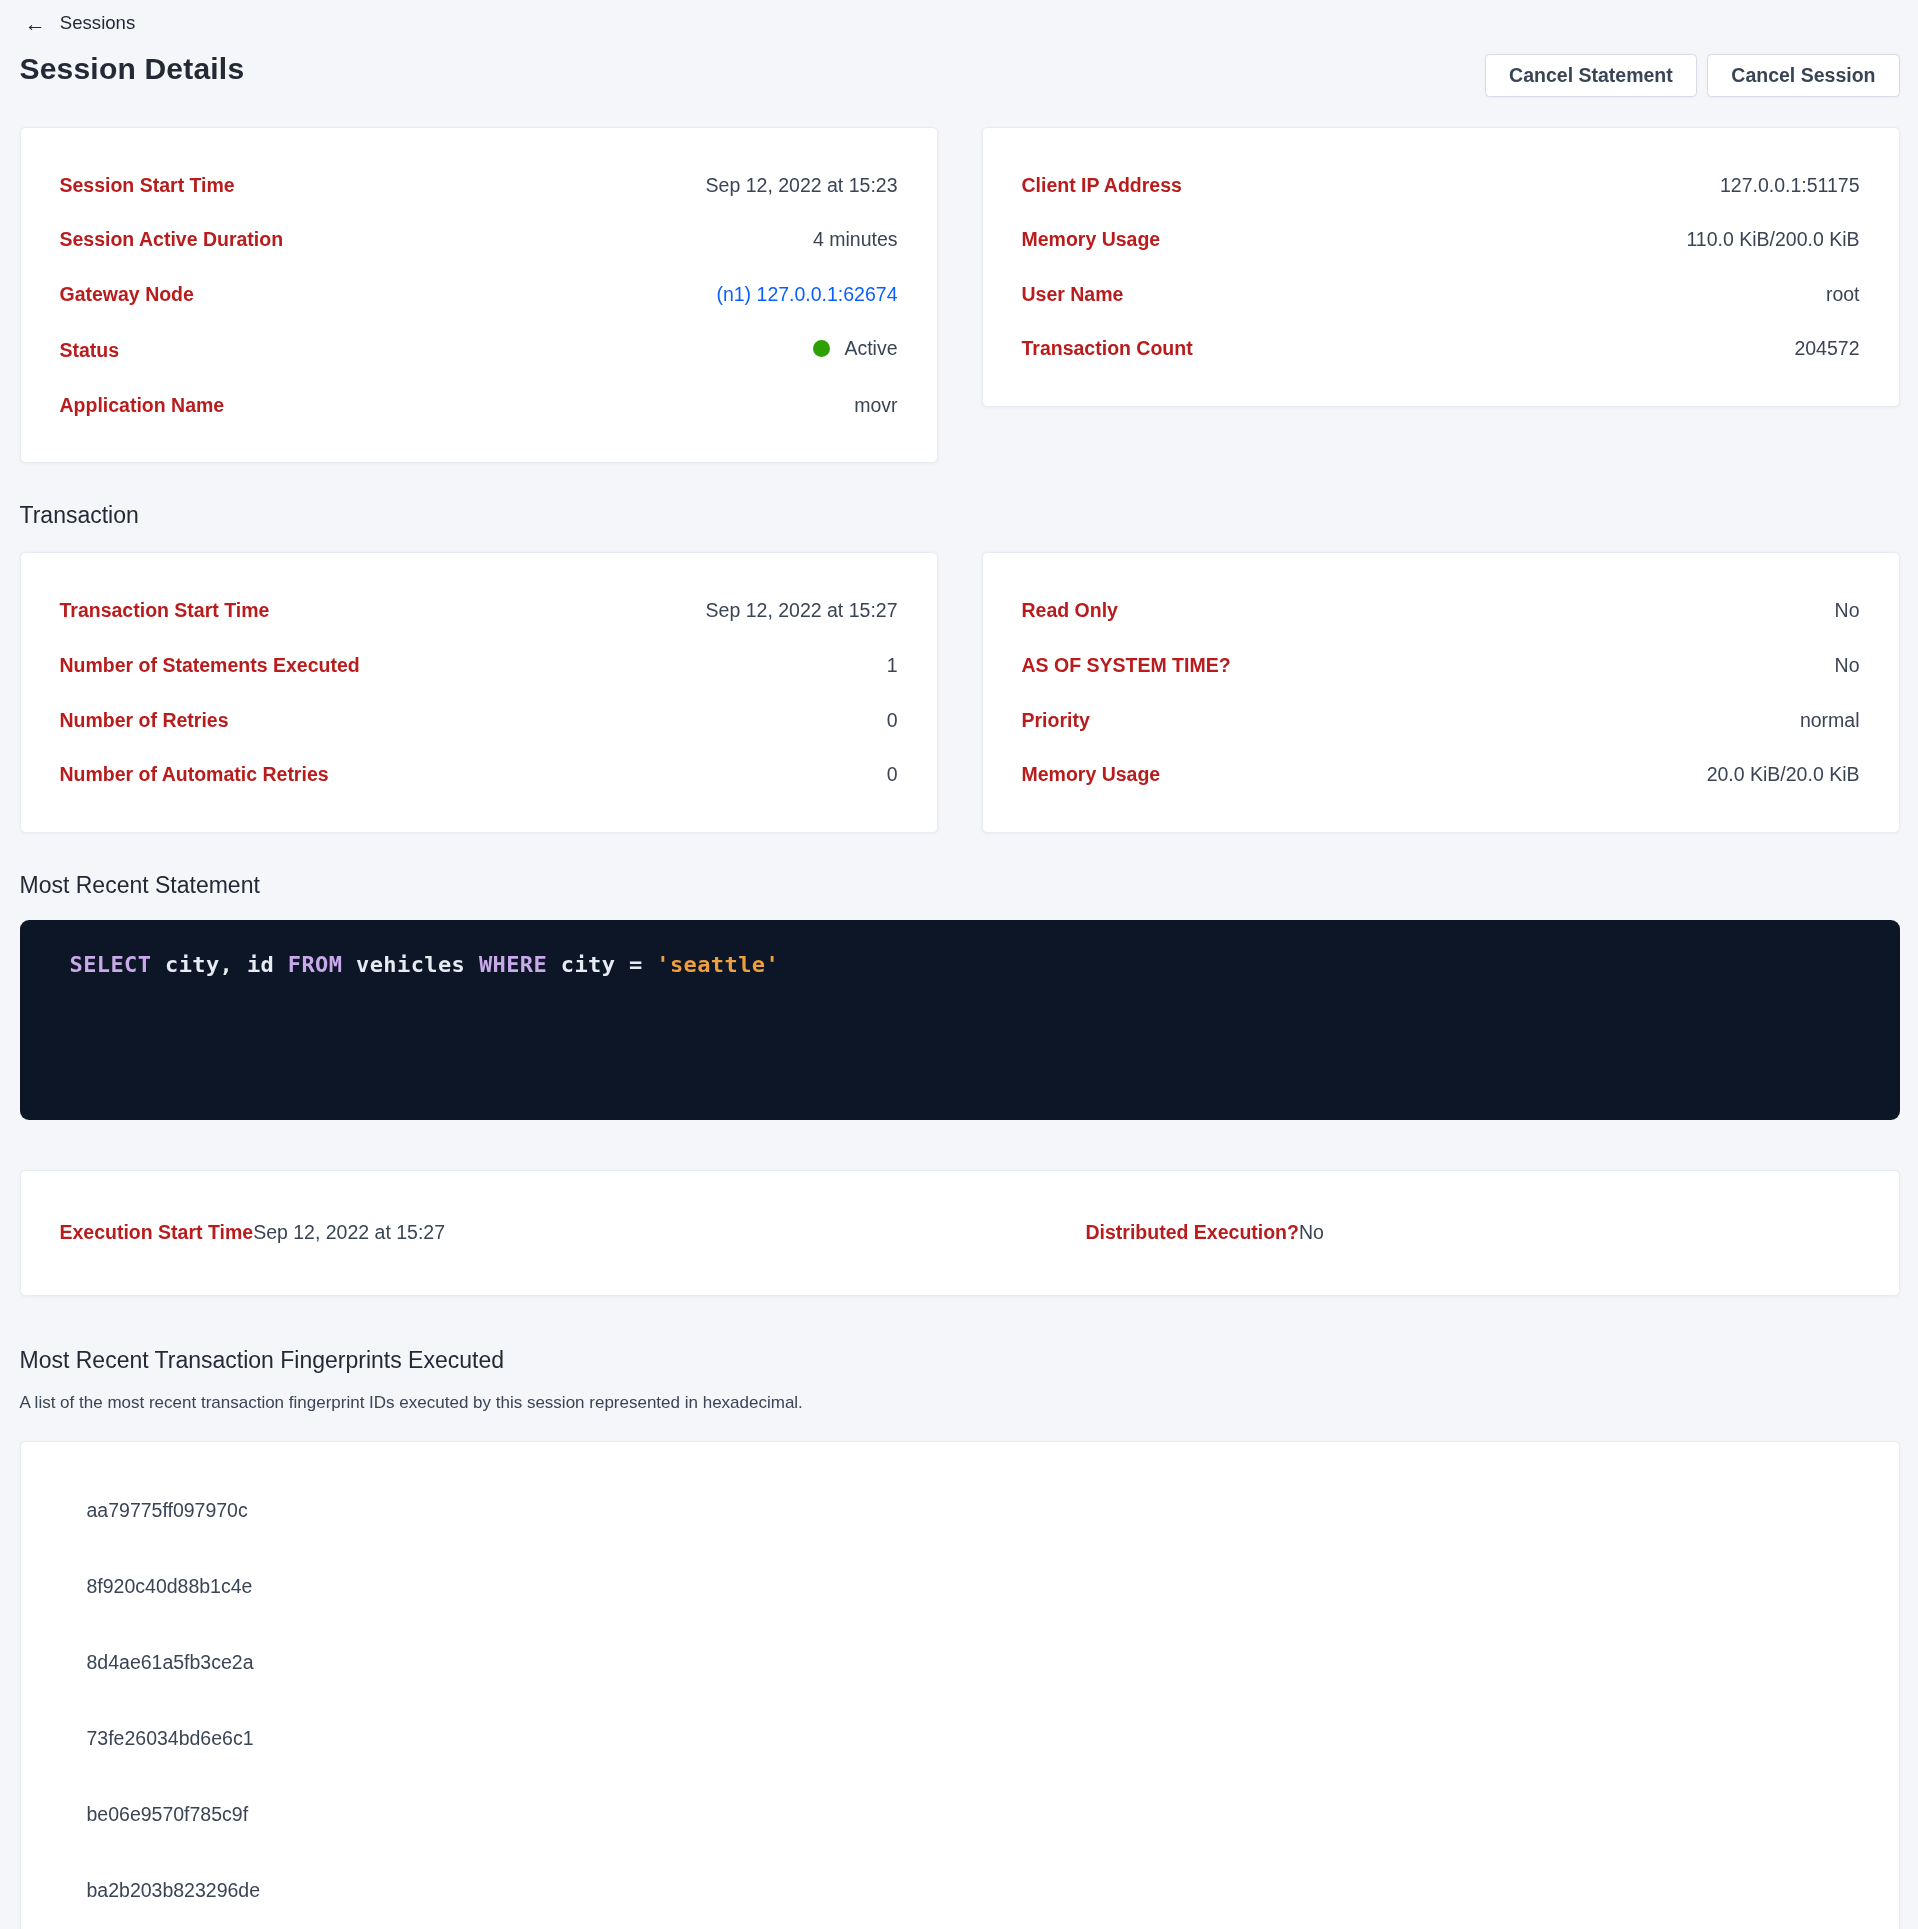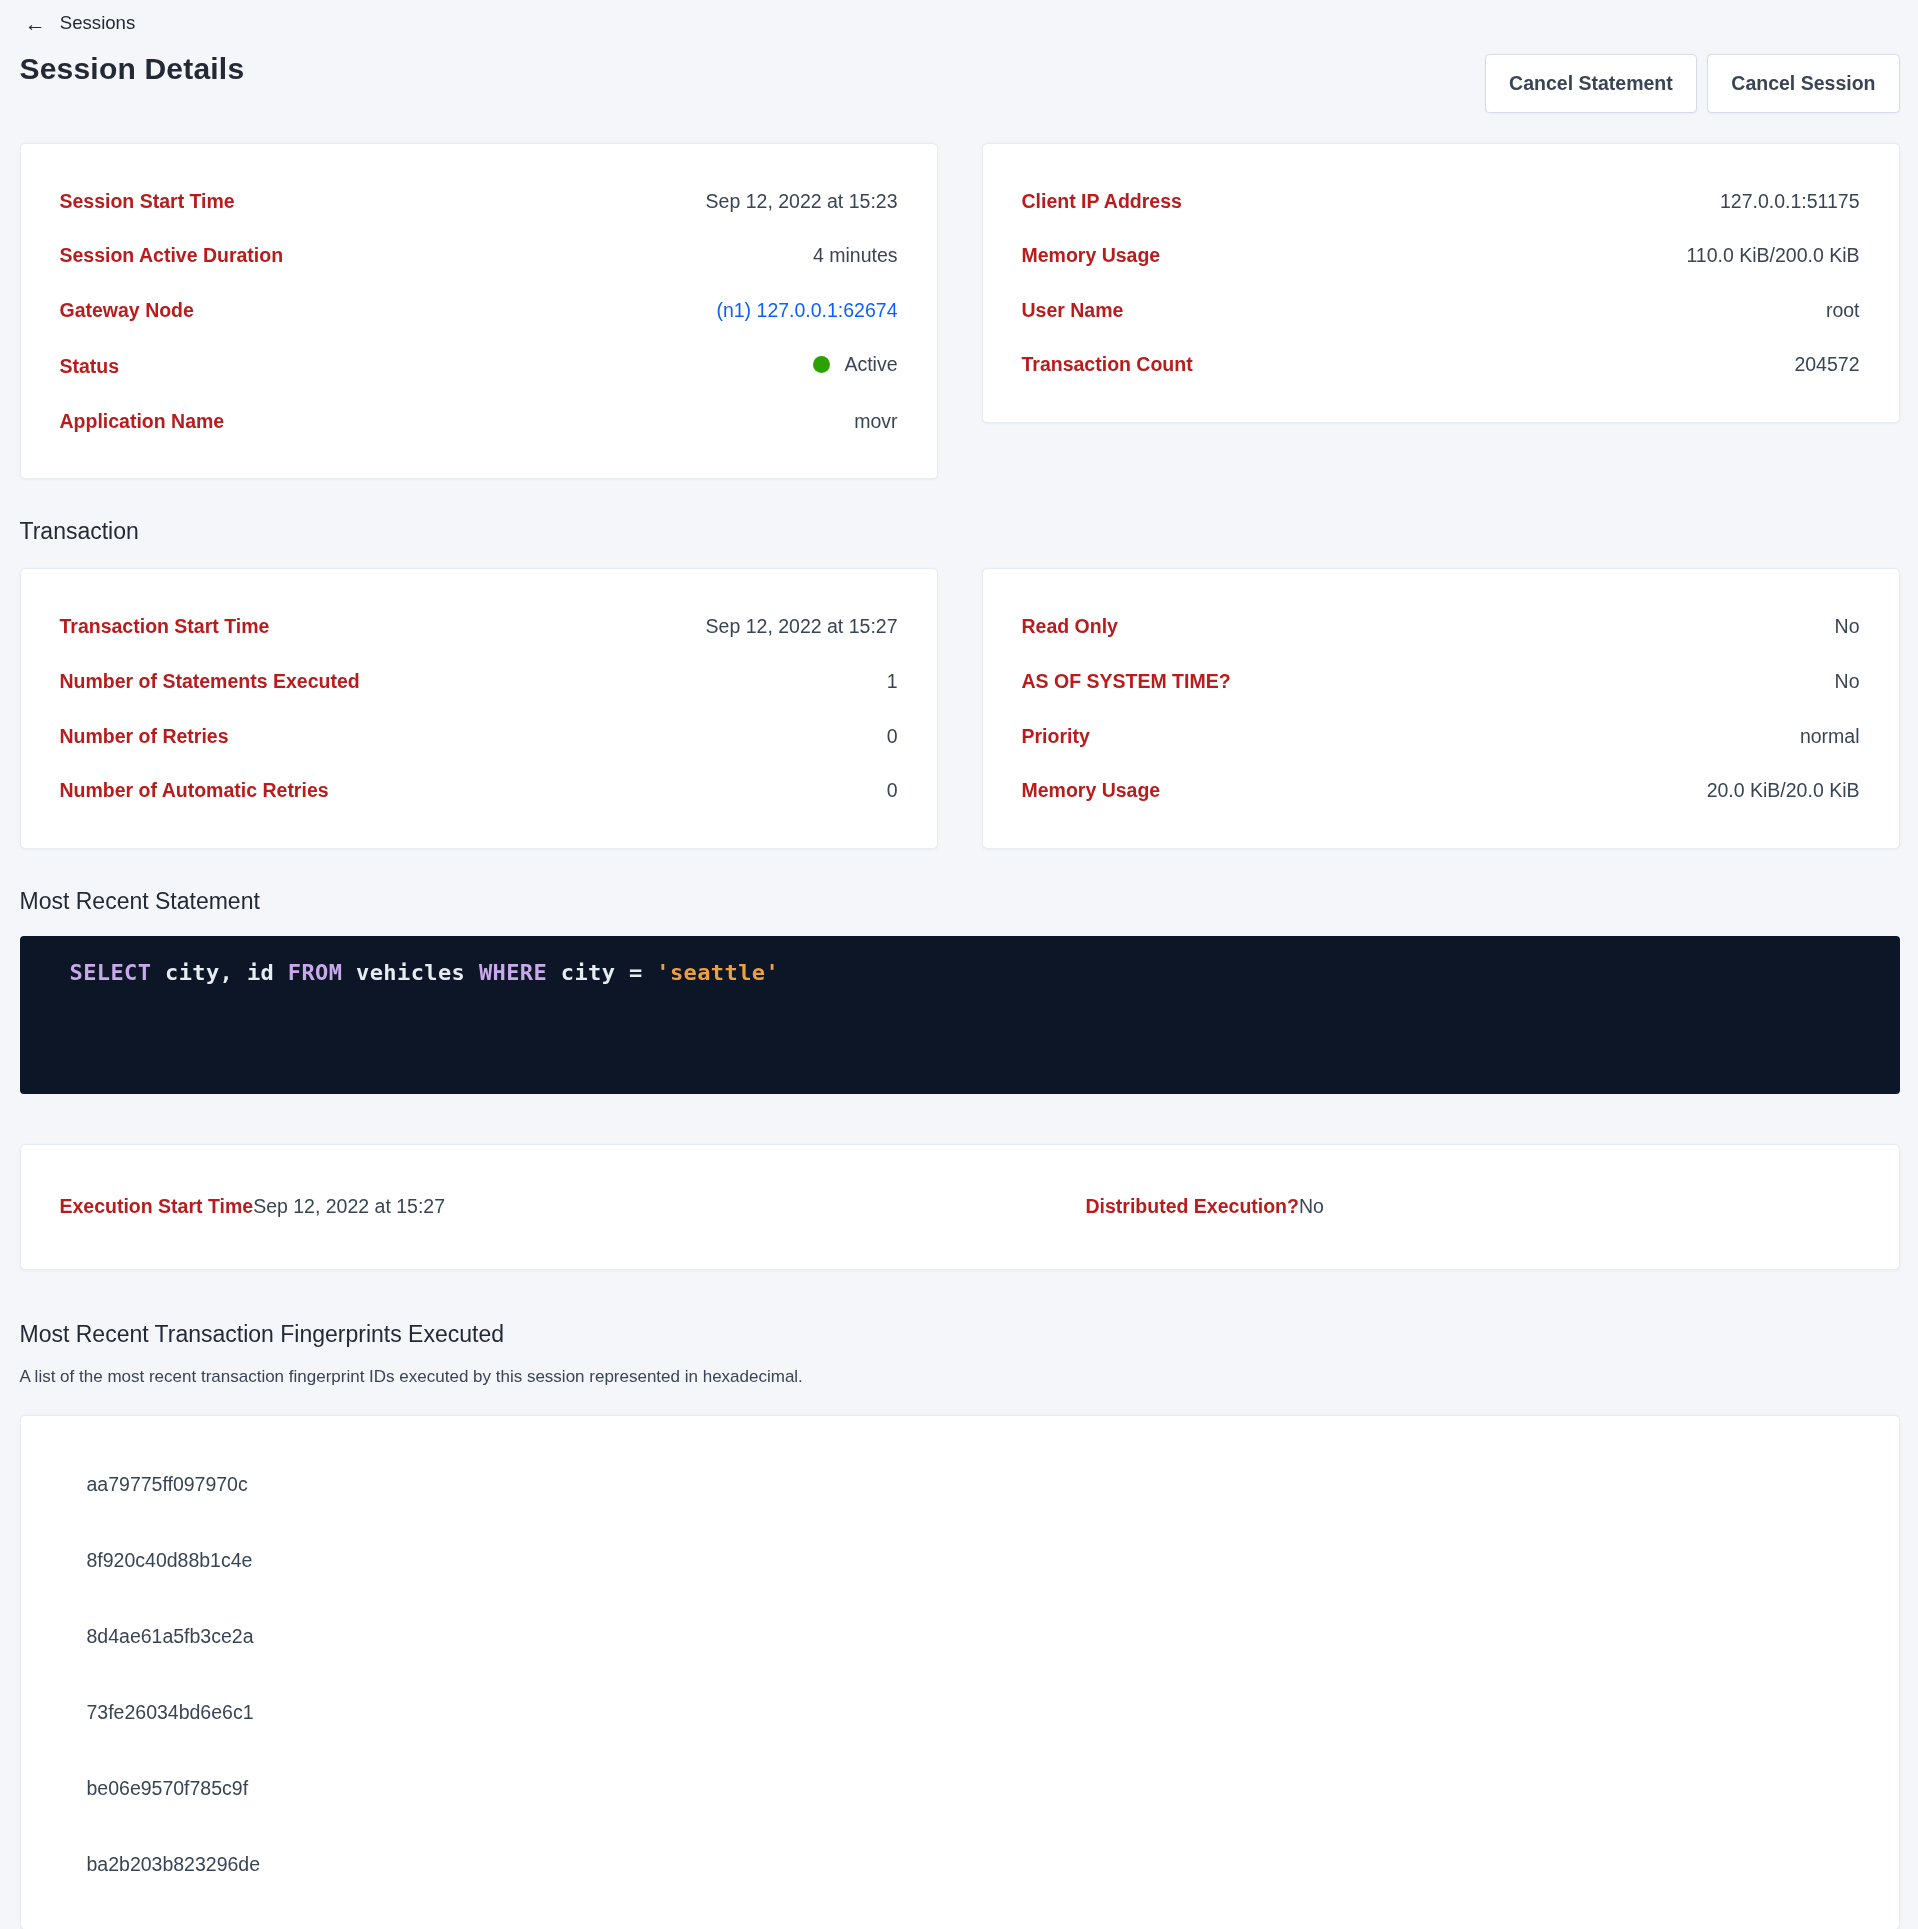--- a/index.html
+++ b/index.html
@@ -41,21 +41,21 @@
   .header-buttons { display: flex; gap: 10.6px; margin-top: 1.8px; }
   .btn {
     background: #ffffff;
     border: 0.9px solid #d6dbe7;
     border-radius: 4.4px;
     font-family: "Liberation Sans", sans-serif;
     font-size: 19.5px;
     font-weight: 700;
     color: #394455;
     padding: 0 23px;
-    height: 59px;
+    height: 43px;
     cursor: pointer;
     box-shadow: 0 0.9px 1.8px rgba(60,66,87,0.05);
   }
 
   
   .cards-row { display: flex; gap: 44px; margin-top: 30px; align-items: flex-start; }
   .card {
     background: #ffffff;
     border: 0.9px solid #e7ecf3;
     border-radius: 5.3px;
@@ -93,23 +93,23 @@
     margin-top: 16px;
     font-size: 17px;
     color: #394455;
     line-height: 26.6px;
   }
 
   
   .code-block {
     margin-top: 21px;
     background: #0d1627;
-    border-radius: 4px;
-    height: 158px;
-    padding: 24px 50px;
+    border-radius: 9px;
+    height: 200px;
+    padding: 32px 50px;
   }
   .code-block pre {
     font-family: "DejaVu Sans Mono", monospace;
     font-size: 22px;
     font-weight: 700;
     letter-spacing: 0.4px;
     color: #e7ecf2;
     white-space: pre;
   }
   .tok-kw { color: #c8a9ea; }

